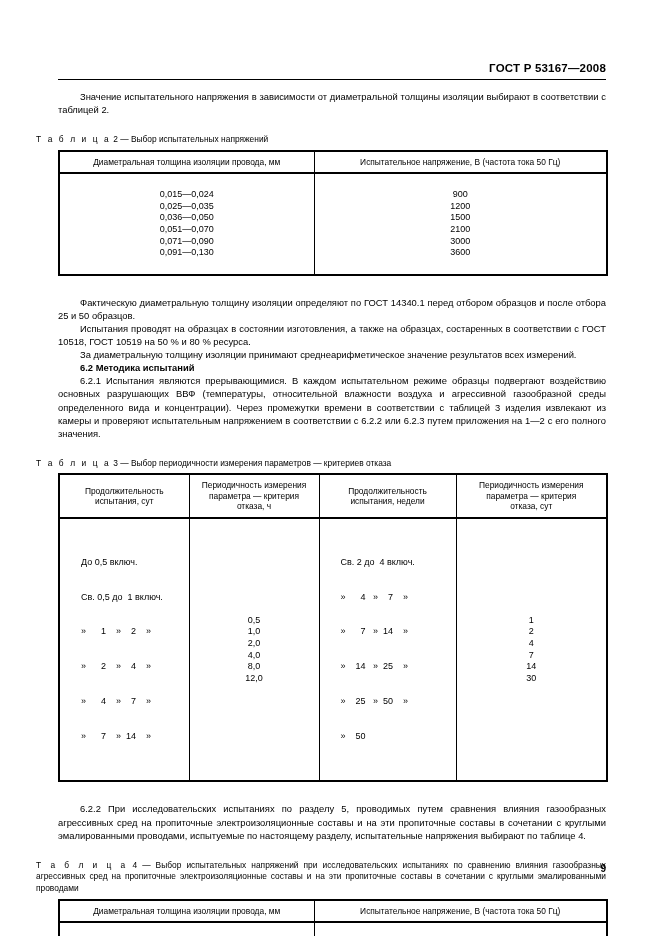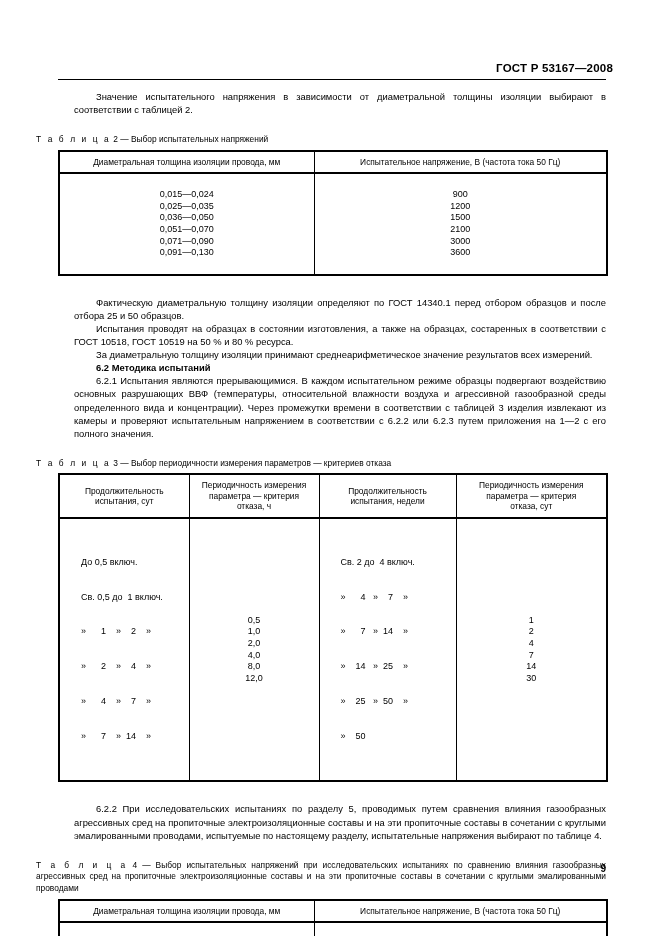--- a/index.html
+++ b/index.html
@@ -21,21 +21,21 @@
     left: 0; top: 0;
     width: 661px;
     height: 936px;
     box-sizing: border-box;
   }
 
   
   .doc-header {
     position: absolute;
     top: 62px;
-    right: 48px;
+    right: 55px;
     font-size: 11.5px;
     font-weight: bold;
     letter-spacing: 0.2px;
     white-space: nowrap;
   }
   .header-rule {
     position: absolute;
     top: 79px;
     left: 58px;
     right: 55px;
@@ -51,21 +51,21 @@
     width: 548px;
   }
   p.body {
     margin: 0;
     font-size: 9.4px;
     line-height: 13.1px;
     text-align: justify;
     text-justify: inter-word;
     hyphens: manual;
   }
-  p.body.indent { text-indent: 22px; margin-left: 16px; }
+  p.body.indent { text-indent: 22px; }
   .spacer-18 { height: 18px; }
   .spacer-20 { height: 20px; }
   .bold { font-weight: bold; }
 
   
   .tbl-caption {
     font-size: 8.4px;
     line-height: 11.6px;
     margin: 0 0 4px 0;
     margin-left: -22px;

